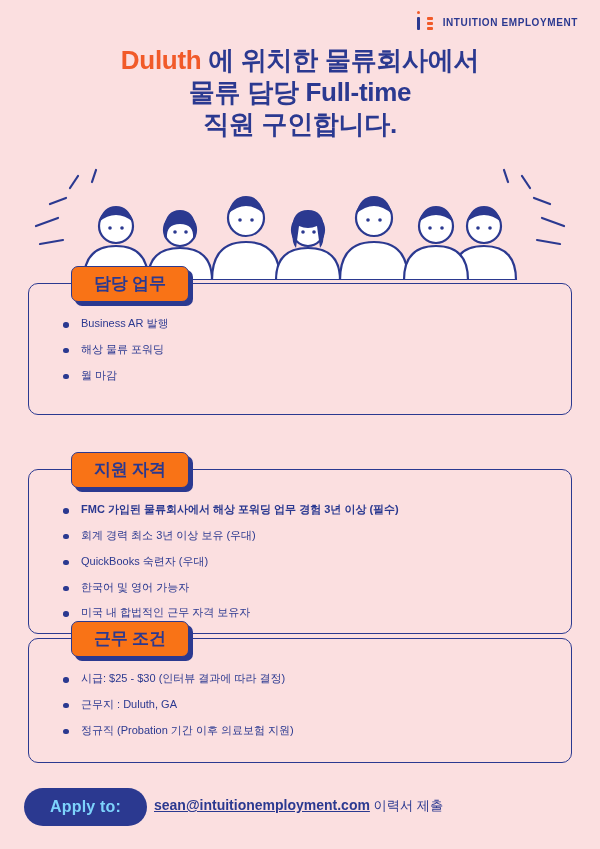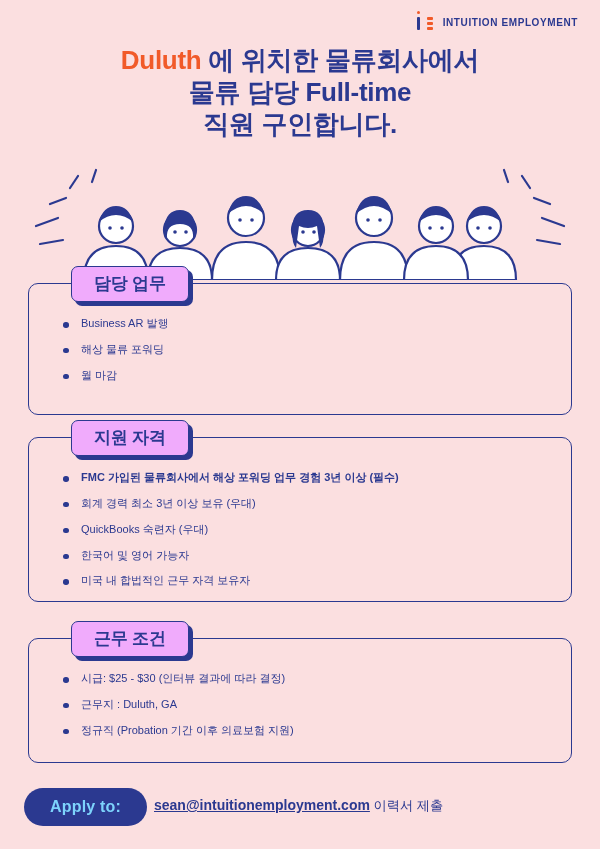--- a/index.html
+++ b/index.html
@@ -91,21 +91,21 @@
     width: 544px;
     border: 1.6px solid #2b3990;
     border-radius: 10px;
     background: transparent;
     box-sizing: border-box;
   }
   .panel-head {
     position: absolute;
     left: 42px;
     top: -18px;
-    background: #f0abfc;
+    background: #f97316;
     border: 1.6px solid #2b3990;
     border-radius: 7px;
     padding: 5px 22px 6px 22px;
     font-size: 17px;
     font-weight: bold;
     color: #2b3990;
     letter-spacing: -0.2px;
     box-shadow: 4px 4px 0 #2b3990;
   }
   .panel-body {
@@ -131,21 +131,21 @@
     left: 4px;
     top: 6px;
     width: 5.5px;
     height: 5.5px;
     border-radius: 50%;
     background: #2b3990;
   }
   ul.bullets li.bold { font-weight: bold; }
 
   #panel-duties { top: 283px; height: 132px; }
-  #panel-qualifications { top: 437px; height: 165px; }
+  #panel-qualifications { top: 469px; height: 165px; }
   #panel-conditions { top: 638px; height: 125px; }
 
   
   .footer {
     position: absolute;
     left: 0;
     top: 782px;
     width: 600px;
     height: 67px;
   }

